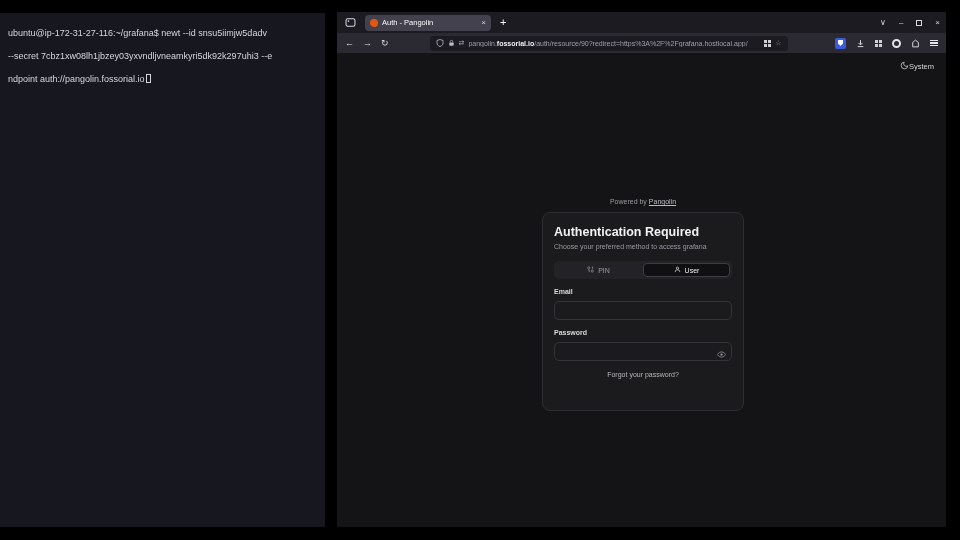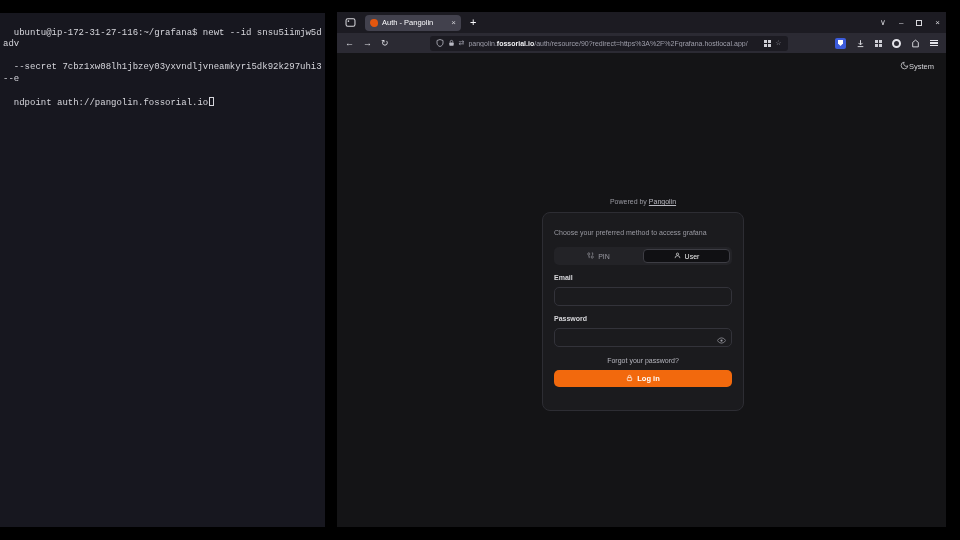--- a/index.html
+++ b/index.html
@@ -2,33 +2,33 @@
 <html><head>
 <meta charset="utf-8">
 <style>
   * { margin:0; padding:0; box-sizing:border-box; }
   html,body { width:960px; height:540px; background:#000; overflow:hidden;
               font-family:"Liberation Sans", sans-serif; }
 
   
   .terminal { position:absolute; left:0; top:13px; width:325px; height:514px;
               background:#17171f; padding:3px 3px;
-              font-family:Liberation Mono, monospace; font-size:9px;
+              font-family:Liberation Sans, sans-serif; font-size:9px;
               line-height:11.5px; color:#d6d6dc; white-space:pre-wrap; word-break:break-all; }
   .cursor { display:inline-block; width:5px; height:9px; border:1px solid #d6d6dc;
             vertical-align:-1px; margin-left:1px; }
 
   
   .browser { position:absolute; left:337px; top:12px; width:609px; height:515px;
              display:flex; flex-direction:column; background:#151517; }
 
   .tabbar { height:21px; background:#1c1b22; display:flex; align-items:center;
             padding:0 6px; flex:0 0 auto; }
   .fxview { width:14px; height:14px; display:flex; align-items:center; justify-content:center; }
-  .tab { margin-left:8px; width:96px; height:16px; background:#42414d; border-radius:4px;
+  .tab { margin-left:8px; width:126px; height:16px; background:#42414d; border-radius:4px;
          display:flex; align-items:center; padding:0 5px; gap:4px;
          color:#fbfbfe; font-size:7.5px; }
   .favicon { width:8px; height:8px; border-radius:50% 50% 45% 55%; background:#e4570f; flex:0 0 auto; }
   .tab-title { overflow:hidden; white-space:nowrap; flex:1; }
   .tab-close { color:#cfcfd4; font-size:8px; line-height:8px; }
   .newtab { margin-left:9px; color:#fbfbfe; font-size:11px; line-height:11px; }
   .tab-right { margin-left:auto; display:flex; align-items:center; gap:13px;
                color:#d7d7dc; font-size:8px; }
   .win-max { width:6px; height:6px; border:1px solid #d7d7dc; }
 
@@ -185,20 +185,21 @@
       </span>
       <span>System</span>
     </div>
 
     <div class="powered">
       <span>Powered by</span>
       <a href="#">Pangolin</a>
     </div>
 
     <div class="card">
+      <div class="card-title">Authentication Required</div>
       <div class="card-sub">Choose your preferred method to access grafana</div>
 
       <div class="seg-tabs">
         <div class="seg">
           <span>
             <svg width="7" height="7" viewBox="0 0 16 16">
                 <rect x="2" y="2" width="4" height="5" rx="1" fill="none" stroke="#9a9aa2" stroke-width="1.5"></rect>
                 <rect x="10" y="9" width="4" height="5" rx="1" fill="none" stroke="#9a9aa2" stroke-width="1.5"></rect>
                 <path d="M11 2h2v5M3 9h2v5" fill="none" stroke="#9a9aa2" stroke-width="1.5"></path>
               </svg>
@@ -227,25 +228,16 @@
         <span class="eye-btn">
           <svg width="9" height="9" viewBox="0 0 24 24">
               <path d="M1 12s4-7 11-7 11 7 11 7-4 7-11 7S1 12 1 12z" fill="none" stroke="#9a9aa2" stroke-width="2"></path>
               <circle cx="12" cy="12" r="3" fill="#9a9aa2"></circle>
             </svg>
         </span>
       </div>
 
       <div class="forgot">Forgot your password?</div>
 
-      <button class="login-btn">
-        <span>
-          <svg width="7" height="8" viewBox="0 0 16 16">
-              <rect x="3" y="7" width="10" height="7" rx="1.5" fill="none" stroke="#fff" stroke-width="1.6"></rect>
-              <path d="M5 7V5a3 3 0 016 0v2" fill="none" stroke="#fff" stroke-width="1.6"></path>
-            </svg>
-        </span>
-        <span>Log in</span>
-      </button>
     </div>
 
   </div>
 </div>
 
 </body></html>

